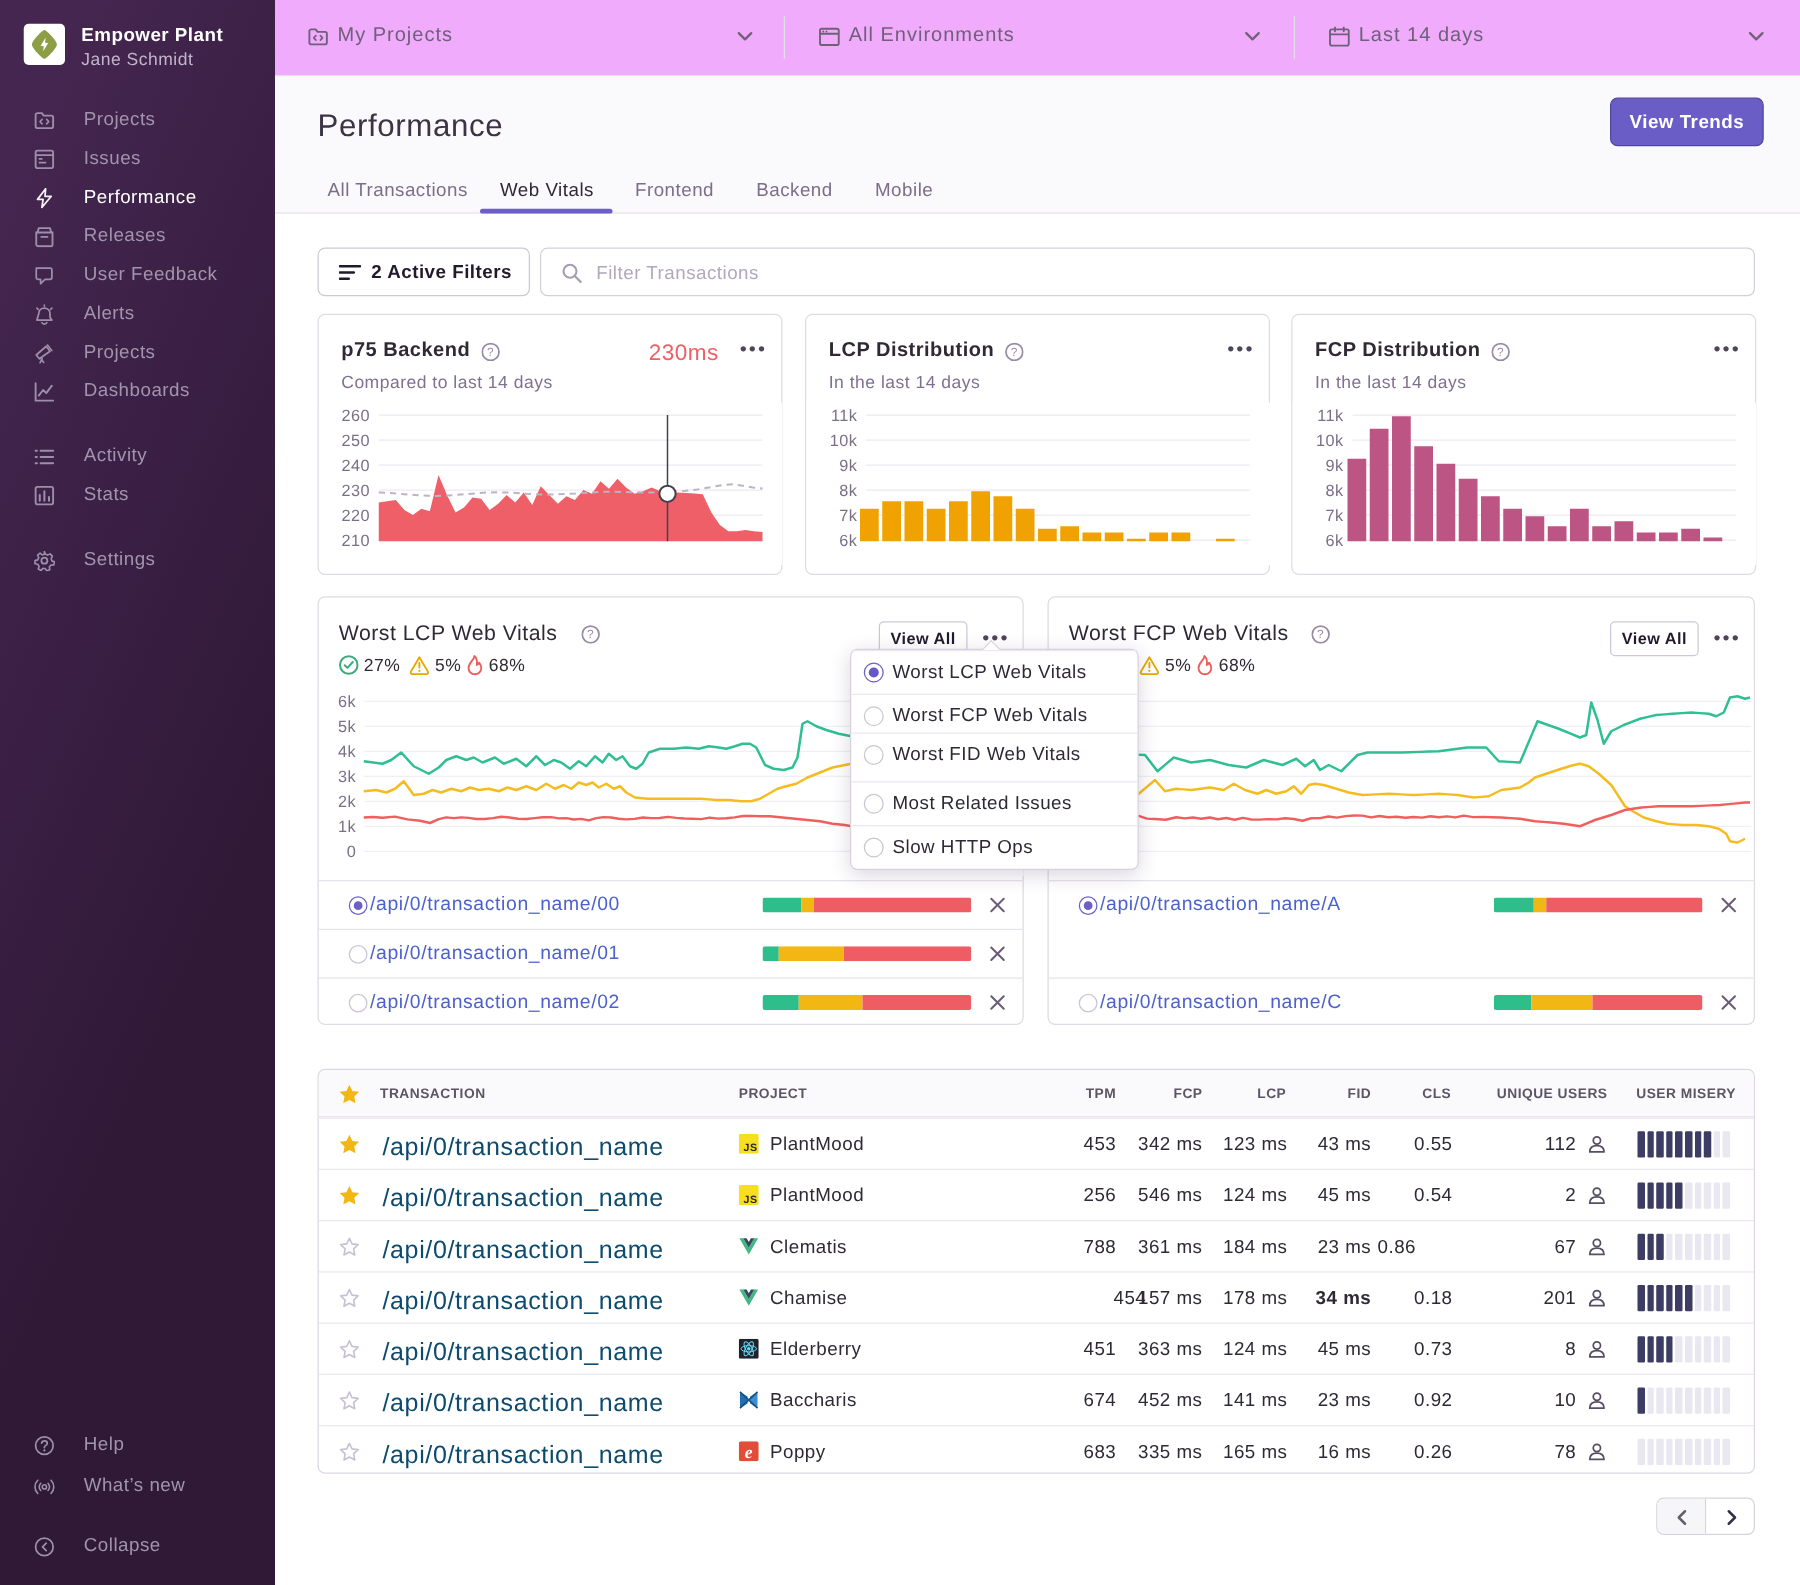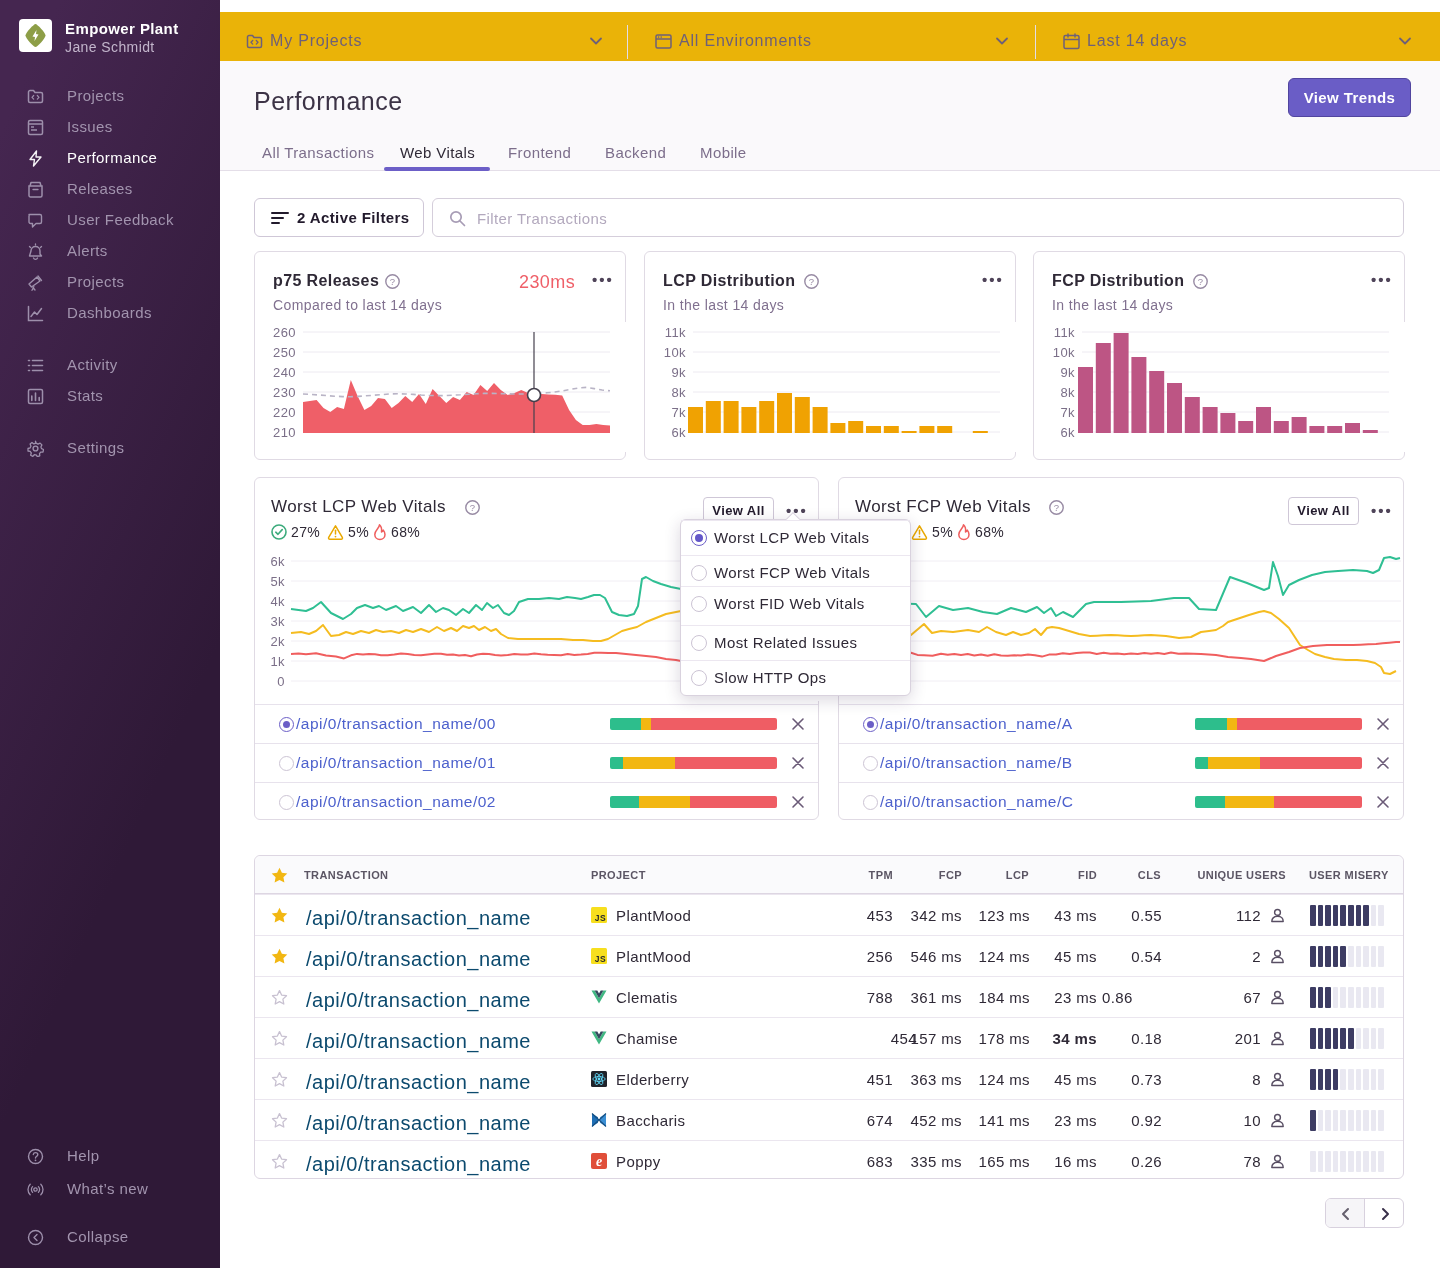--- a/index.html
+++ b/index.html
@@ -11,21 +11,21 @@
 .org { position:absolute; left:19px; top:19px; }
 .org-logo { position:absolute; width:33px; height:33px; background:#fff; border-radius:4px; }
 .org-name { position:absolute; left:46px; top:1px; width:150px; color:#fff; font-weight:bold; font-size:15px; }
 .org-sub  { position:absolute; left:46px; top:20px; width:150px; color:#c2b5cb; font-size:14px; }
 .nav-item { position:absolute; left:0; width:220px; height:31px; }
 .nav-item .nicon { position:absolute; left:27px; top:7px; width:17px; height:17px; }
 .nav-item .nlabel { position:absolute; left:67px; top:6px; font-size:15px; color:#a294ae; }
 .nav-item.active .nlabel { color:#fff; }
 
 
-#topbar { position:absolute; left:220px; top:12px; width:1220px; height:61px; background:#eab308; border-bottom:1px solid #e6e0ea; }
+#topbar { position:absolute; left:220px; top:0; width:1220px; height:61px; background:#f0abfc; border-bottom:1px solid #e6e0ea; }
 .tb-div { position:absolute; top:13px; width:1px; height:34px; background:#e3dde8; }
 .tb-txt { position:absolute; top:20px; font-size:16px; color:#6e6078; letter-spacing:0.8px; }
 .tb-ic { position:absolute; top:21px; width:17px; height:17px; }
 .chev { position:absolute; top:25px; width:14px; height:9px; }
 
 
 #pagehead { position:absolute; left:220px; top:61px; width:1220px; height:110px; background:#faf9fb; border-bottom:1px solid #e4dee8; }
 #ptitle { position:absolute; left:34px; top:26px; font-size:25px; color:#3c3346; letter-spacing:0.5px; }
 #viewtrends { position:absolute; left:1068px; top:17px; width:123px; height:39px; background:#6a5dc6; border:1px solid #51459f; border-radius:6px; color:#fff; font-size:15px; font-weight:bold; text-align:center; line-height:37px; }
 .tab { position:absolute; top:83px; font-size:15px; color:#7c6e8b; }
@@ -301,21 +301,21 @@
     <div style="position:absolute;left:16px;top:11px;">
         <svg width="17" height="17" viewBox="0 0 17 17">
           <circle cx="7" cy="7" r="5.2" fill="none" stroke="#a79cb5" stroke-width="1.7"></circle>
           <line x1="11" y1="11" x2="15.5" y2="15.5" stroke="#a79cb5" stroke-width="1.7" stroke-linecap="round"></line>
         </svg>
       </div>
     <div class="ph">Filter Transactions</div>
   </div>
 
   <div class="card" style="left:34px; top:80px; width:372px; height:209px;">
-    <div class="card-title" style="left:18px; top:20px;">p75 Releases</div>
+    <div class="card-title" style="left:18px; top:20px;">p75 Backend</div>
     <div class="qmark" style="left:130px; top:22px;">
         <svg width="15" height="15" viewBox="0 0 15 15">
           <circle cx="7.5" cy="7.5" r="6.7" fill="none" stroke="#988ba4" stroke-width="1.4"></circle>
           <text x="7.5" y="10.8" text-anchor="middle" font-family="Liberation Sans" font-size="9.5" fill="#988ba4">?</text>
         </svg>
       </div>
     <div class="redval" style="left:264px; top:20px;">230ms</div>
     <div class="dots" style="left:337px; top:19px;">•••</div>
     <div class="card-sub" style="left:18px; top:45px;">Compared to last 14 days</div>
     <div style="position:absolute; left:0; top:70px;">
@@ -573,34 +573,20 @@
           <span style="width:32px;background:#2dbe8c;"></span>
           <span style="width:10px;background:#f2b712;"></span>
           <span style="width:125px;background:#ef5d64;"></span>
         </div>
       <div class="xic" style="left:537px;">
           <svg width="14" height="14" viewBox="0 0 14 14">
             <path d="M2 2 L12 12 M12 2 L2 12" stroke="#6a5a77" stroke-width="1.6" stroke-linecap="round"></path>
           </svg>
         </div>
     </div>
-    <div class="vrow" style="top:265px;">
-      <div class="radio"></div>
-      <div class="vlink">/api/0/transaction_name/B</div>
-      <div class="vbar" style="left:356px; width:167px;">
-          <span style="width:13px;background:#2dbe8c;"></span>
-          <span style="width:52px;background:#f2b712;"></span>
-          <span style="width:102px;background:#ef5d64;"></span>
-        </div>
-      <div class="xic" style="left:537px;">
-          <svg width="14" height="14" viewBox="0 0 14 14">
-            <path d="M2 2 L12 12 M12 2 L2 12" stroke="#6a5a77" stroke-width="1.6" stroke-linecap="round"></path>
-          </svg>
-        </div>
-    </div>
     <div class="vrow" style="top:304px; height:38px;">
       <div class="radio"></div>
       <div class="vlink">/api/0/transaction_name/C</div>
       <div class="vbar" style="left:356px; width:167px;">
           <span style="width:30px;background:#2dbe8c;"></span>
           <span style="width:49px;background:#f2b712;"></span>
           <span style="width:88px;background:#ef5d64;"></span>
         </div>
       <div class="xic" style="left:537px;">
           <svg width="14" height="14" viewBox="0 0 14 14">

